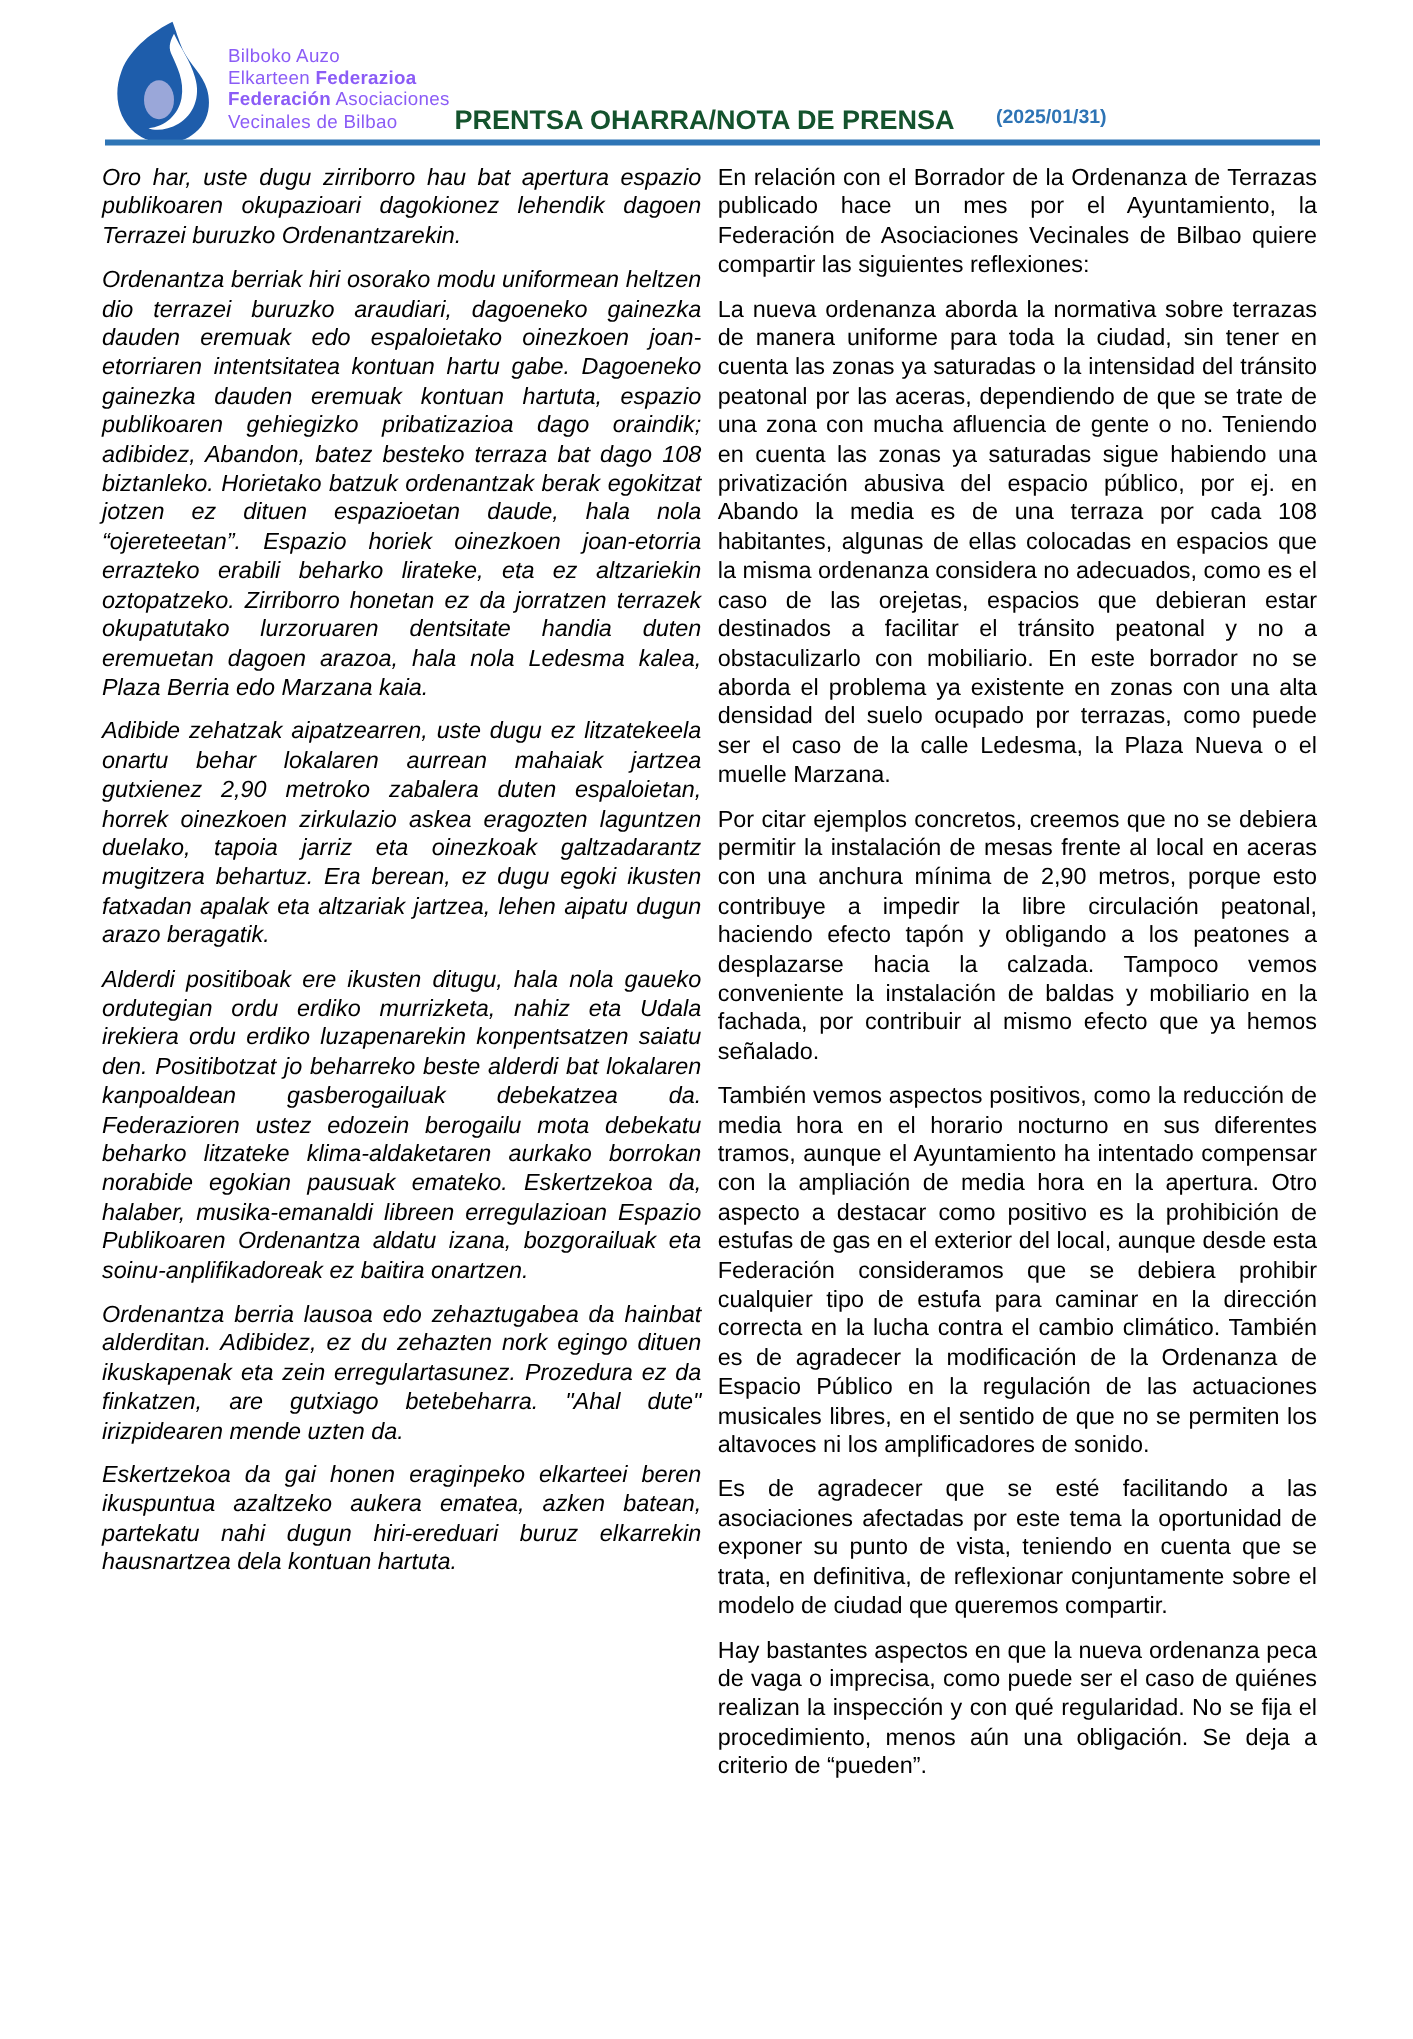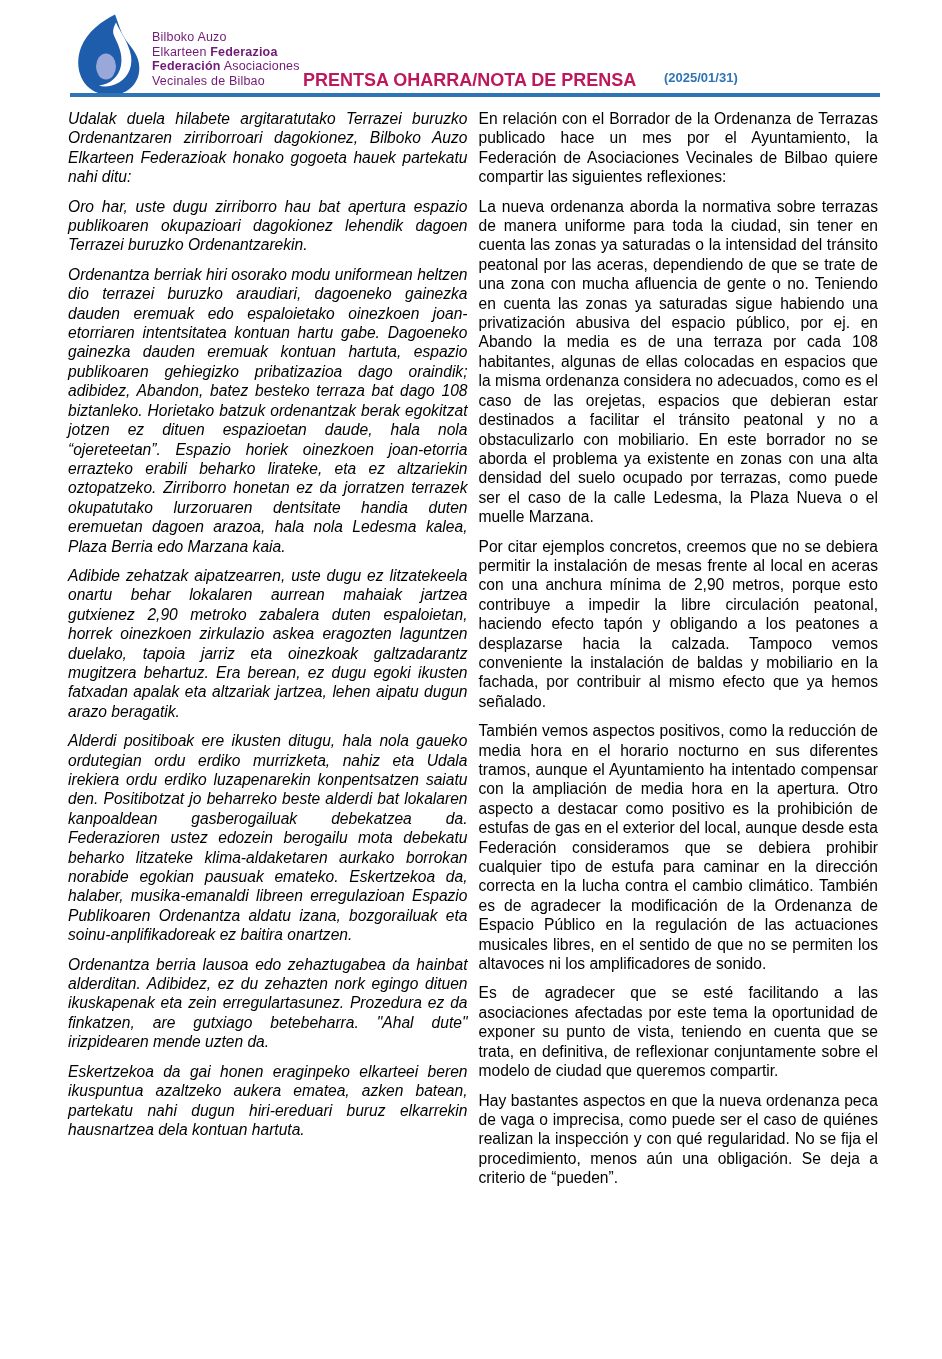--- a/index.html
+++ b/index.html
@@ -14,32 +14,32 @@
   }
   
   .logo-icon {
     position: absolute;
     left: 74px; top: 13px;
     width: 72px; height: 83px;
   }
   .logo-text {
     position: absolute;
     left: 152px; top: 30px;
-    color: #701a75;
+    color: #8b5cf6;
     font-size: 12.5px;
     line-height: 14.5px;
     letter-spacing: 0.2px;
   }
   .logo-text .lt-block + .lt-block { margin-top: 0; }
   .logo-text b { font-weight: 700; }
   .page-title {
     position: absolute;
     left: 303px; top: 70px;
     width: 310px;
-    color: #be185d;
+    color: #14532d;
     font-size: 18px;
     font-weight: 700;
     white-space: nowrap;
   }
   .header-date {
     position: absolute;
     left: 664px; top: 70px;
     color: #2e74b5;
     font-size: 13px;
     font-weight: 700;
@@ -92,21 +92,20 @@
     </div>
 
     <div class="page-title">PRENTSA OHARRA/NOTA DE PRENSA</div>
     <div class="header-date">(2025/01/31)</div>
     <div class="header-rule"></div>
   </header>
 
   <main class="doc-body">
 
     <section class="col basque">
-      <p>Udalak duela hilabete argitaratutako Terrazei buruzko Ordenantzaren zirriborroari dagokionez, Bilboko Auzo Elkarteen Federazioak honako gogoeta hauek partekatu nahi ditu:</p>
       <p>Oro har, uste dugu zirriborro hau bat apertura espazio publikoaren okupazioari dagokionez lehendik dagoen Terrazei buruzko Ordenantzarekin.</p>
       <p>Ordenantza berriak hiri osorako modu uniformean heltzen dio terrazei buruzko araudiari, dagoeneko gainezka dauden eremuak edo espaloietako oinezkoen joan-etorriaren intentsitatea kontuan hartu gabe. Dagoeneko gainezka dauden eremuak kontuan hartuta, espazio publikoaren gehiegizko pribatizazioa dago oraindik; adibidez, Abandon, batez besteko terraza bat dago 108 biztanleko. Horietako batzuk ordenantzak berak egokitzat jotzen ez dituen espazioetan daude, hala nola “ojereteetan”. Espazio horiek oinezkoen joan-etorria errazteko erabili beharko lirateke, eta ez altzariekin oztopatzeko. Zirriborro honetan ez da jorratzen terrazek okupatutako lurzoruaren dentsitate handia duten eremuetan dagoen arazoa, hala nola Ledesma kalea, Plaza Berria edo Marzana kaia.</p>
       <p>Adibide zehatzak aipatzearren, uste dugu ez litzatekeela onartu behar lokalaren aurrean mahaiak jartzea gutxienez 2,90 metroko zabalera duten espaloietan, horrek oinezkoen zirkulazio askea eragozten laguntzen duelako, tapoia jarriz eta oinezkoak galtzadarantz mugitzera behartuz. Era berean, ez dugu egoki ikusten fatxadan apalak eta altzariak jartzea, lehen aipatu dugun arazo beragatik.</p>
       <p>Alderdi positiboak ere ikusten ditugu, hala nola gaueko ordutegian ordu erdiko murrizketa, nahiz eta Udala irekiera ordu erdiko luzapenarekin konpentsatzen saiatu den. Positibotzat jo beharreko beste alderdi bat lokalaren kanpoaldean gasberogailuak debekatzea da. Federazioren ustez edozein berogailu mota debekatu beharko litzateke klima-aldaketaren aurkako borrokan norabide egokian pausuak emateko. Eskertzekoa da, halaber, musika-emanaldi libreen erregulazioan Espazio Publikoaren Ordenantza aldatu izana, bozgorailuak eta soinu-anplifikadoreak ez baitira onartzen.</p>
       <p>Ordenantza berria lausoa edo zehaztugabea da hainbat alderditan. Adibidez, ez du zehazten nork egingo dituen ikuskapenak eta zein erregulartasunez. Prozedura ez da finkatzen, are gutxiago betebeharra. "Ahal dute" irizpidearen mende uzten da.</p>
       <p>Eskertzekoa da gai honen eraginpeko elkarteei beren ikuspuntua azaltzeko aukera ematea, azken batean, partekatu nahi dugun hiri-ereduari buruz elkarrekin hausnartzea dela kontuan hartuta.</p>
     </section>
 
     <section class="col spanish">
       <p>En relación con el Borrador de la Ordenanza de Terrazas publicado hace un mes por el Ayuntamiento, la Federación de Asociaciones Vecinales de Bilbao quiere compartir las siguientes reflexiones:</p>

